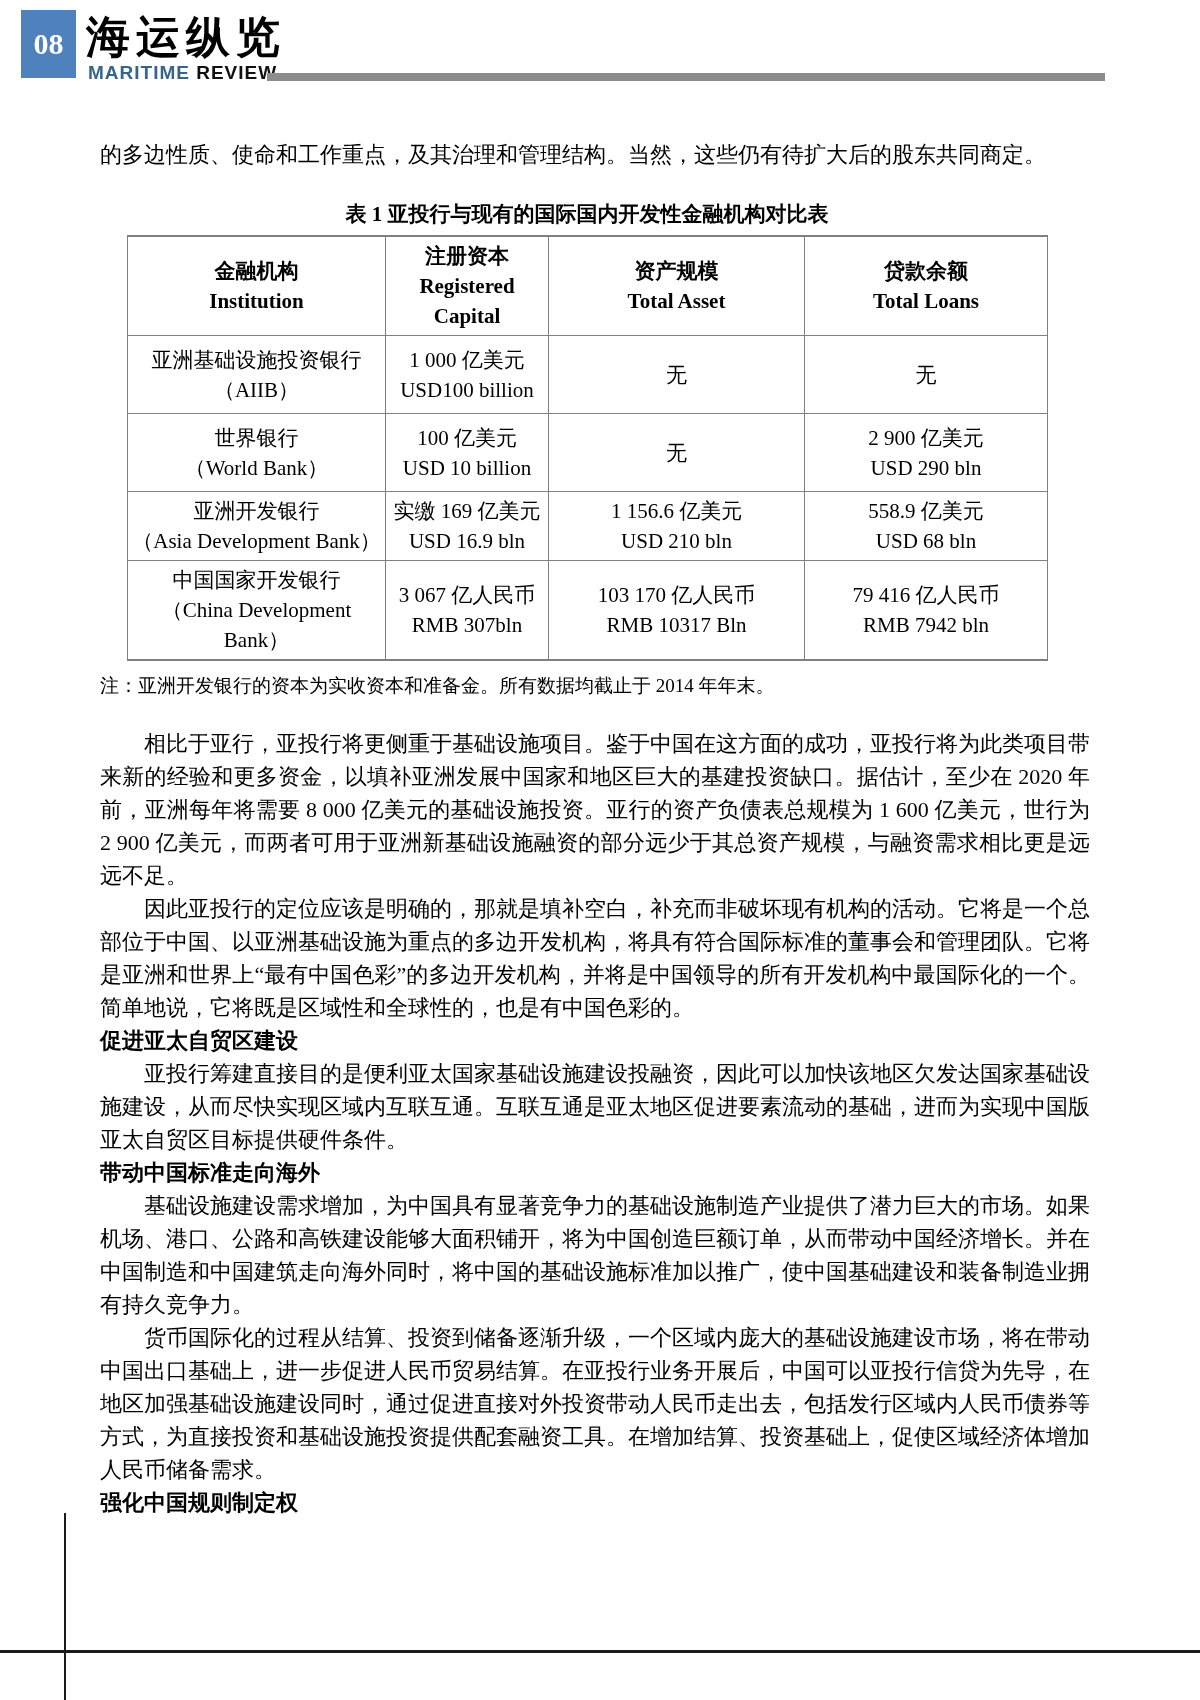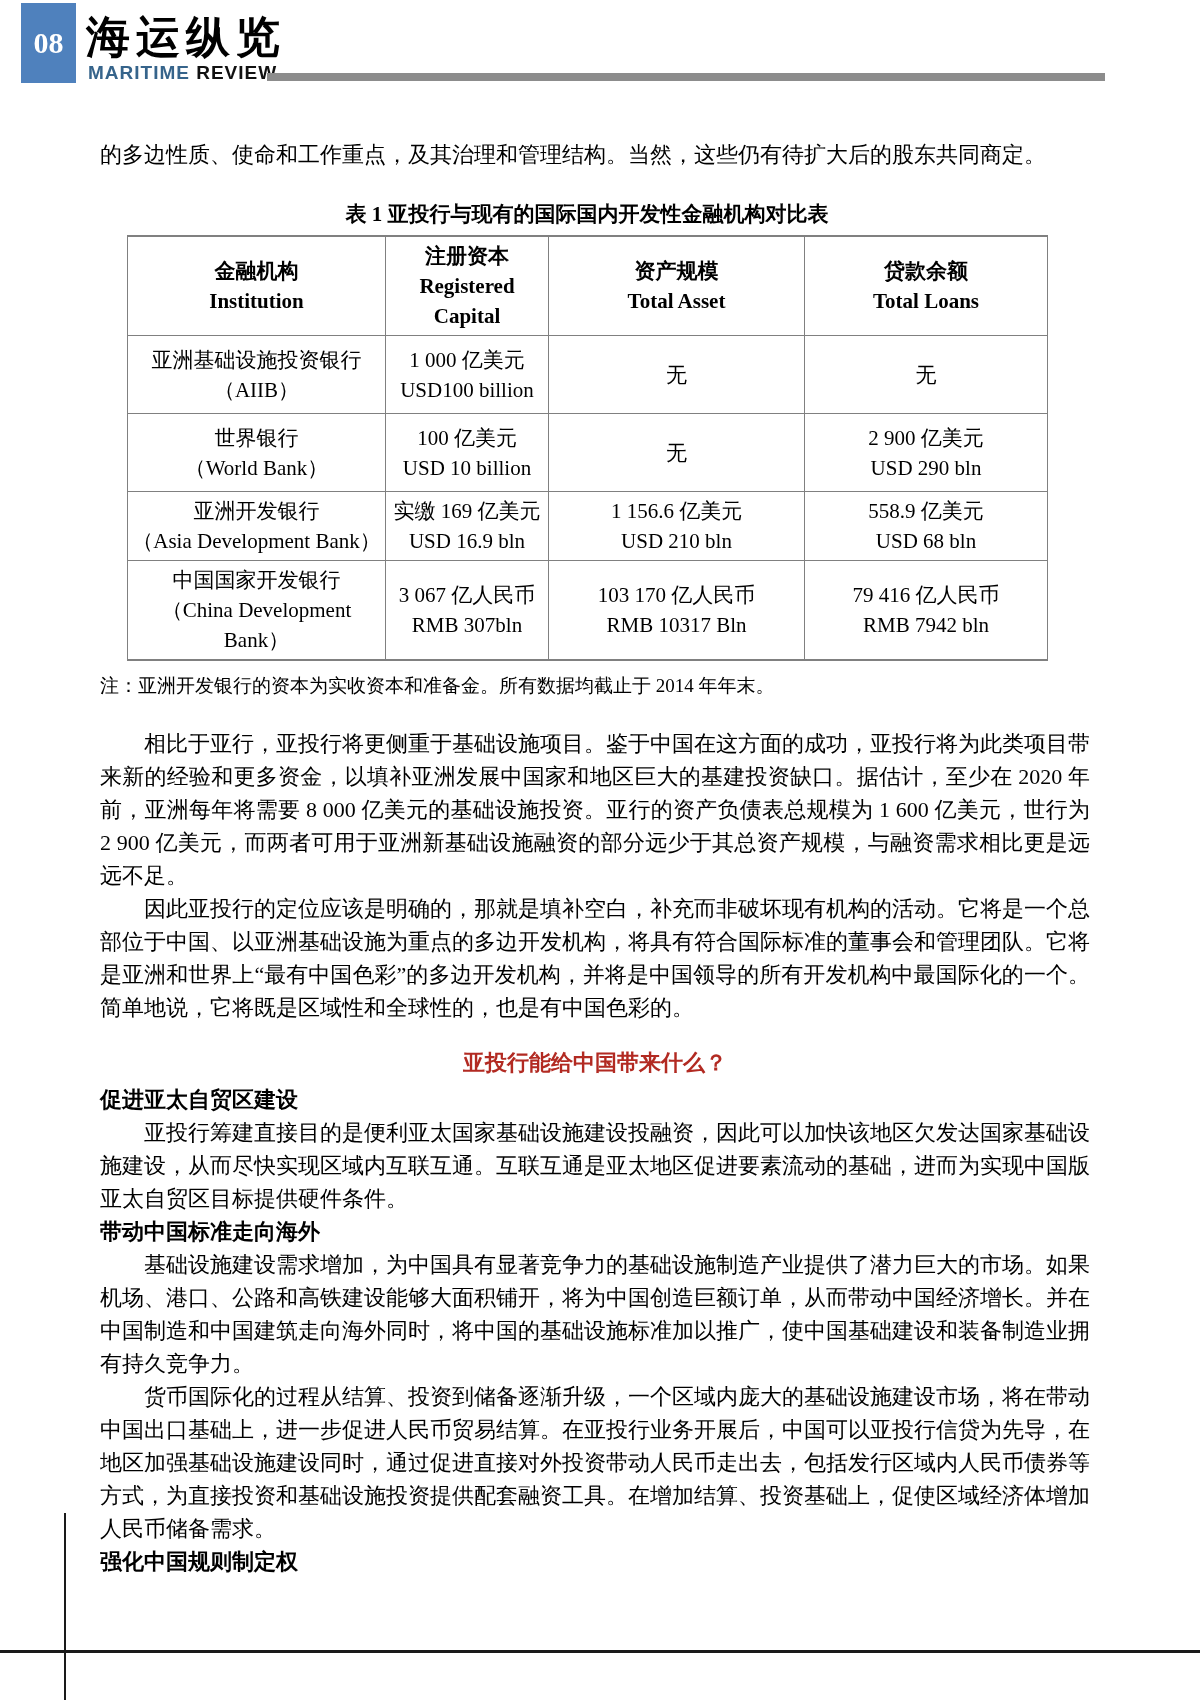--- a/index.html
+++ b/index.html
@@ -3,21 +3,21 @@
 <meta charset="utf-8">
 <style>
   html,body{margin:0;padding:0;background:#e8e8e8;}
   .page{
     position:relative; width:1200px; height:1700px; margin:0 auto;
     background:#ffffff; overflow:hidden; color:#000;
     font-family:"Liberation Serif","DejaVu Serif",serif;
   }
   
   .badge{
-    position:absolute; left:21px; top:3px; width:55px; height:80px;
+    position:absolute; left:21px; top:10px; width:55px; height:68px;
     background:var(--brand_blue,#4f81bd); color:#fff;
     display:flex; align-items:center; justify-content:center;
     font-size:30px; font-weight:bold;
     font-family:"Liberation Serif","DejaVu Serif",serif;
   }
   .masthead-cn{
     position:absolute; left:86px; top:14px;
     font-family:Liberation Sans, sans-serif;
     font-weight:bold; font-size:44px; letter-spacing:6px; line-height:46px;text-align:center;
   }
@@ -225,21 +225,20 @@
           </tr>
         </tbody>
       </table>
     </div>
 
     <p class="table-note">注：亚洲开发银行的资本为实收资本和准备金。所有数据均截止于 2014 年年末。</p>
 
     <p class="body-p first-bp">相比于亚行，亚投行将更侧重于基础设施项目。鉴于中国在这方面的成功，亚投行将为此类项目带来新的经验和更多资金，以填补亚洲发展中国家和地区巨大的基建投资缺口。据估计，至少在 2020 年前，亚洲每年将需要 8 000 亿美元的基础设施投资。亚行的资产负债表总规模为 1 600 亿美元，世行为 2  900 亿美元，而两者可用于亚洲新基础设施融资的部分远少于其总资产规模，与融资需求相比更是远远不足。</p>
     <p class="body-p">因此亚投行的定位应该是明确的，那就是填补空白，补充而非破坏现有机构的活动。它将是一个总部位于中国、以亚洲基础设施为重点的多边开发机构，将具有符合国际标准的董事会和管理团队。它将是亚洲和世界上“最有中国色彩”的多边开发机构，并将是中国领导的所有开发机构中最国际化的一个。简单地说，它将既是区域性和全球性的，也是有中国色彩的。</p>
 
-    <h2 class="red-heading">亚投行能给中国带来什么？</h2>
 
     <h3 class="sub-h">促进亚太自贸区建设</h3>
     <p class="body-p">亚投行筹建直接目的是便利亚太国家基础设施建设投融资，因此可以加快该地区欠发达国家基础设施建设，从而尽快实现区域内互联互通。互联互通是亚太地区促进要素流动的基础，进而为实现中国版亚太自贸区目标提供硬件条件。</p>
 
     <h3 class="sub-h">带动中国标准走向海外</h3>
     <p class="body-p">基础设施建设需求增加，为中国具有显著竞争力的基础设施制造产业提供了潜力巨大的市场。如果机场、港口、公路和高铁建设能够大面积铺开，将为中国创造巨额订单，从而带动中国经济增长。并在中国制造和中国建筑走向海外同时，将中国的基础设施标准加以推广，使中国基础建设和装备制造业拥有持久竞争力。</p>
 
     <p class="body-p">货币国际化的过程从结算、投资到储备逐渐升级，一个区域内庞大的基础设施建设市场，将在带动中国出口基础上，进一步促进人民币贸易结算。在亚投行业务开展后，中国可以亚投行信贷为先导，在地区加强基础设施建设同时，通过促进直接对外投资带动人民币走出去，包括发行区域内人民币债券等方式，为直接投资和基础设施投资提供配套融资工具。在增加结算、投资基础上，促使区域经济体增加人民币储备需求。</p>
 
     <h3 class="sub-h">强化中国规则制定权</h3>

